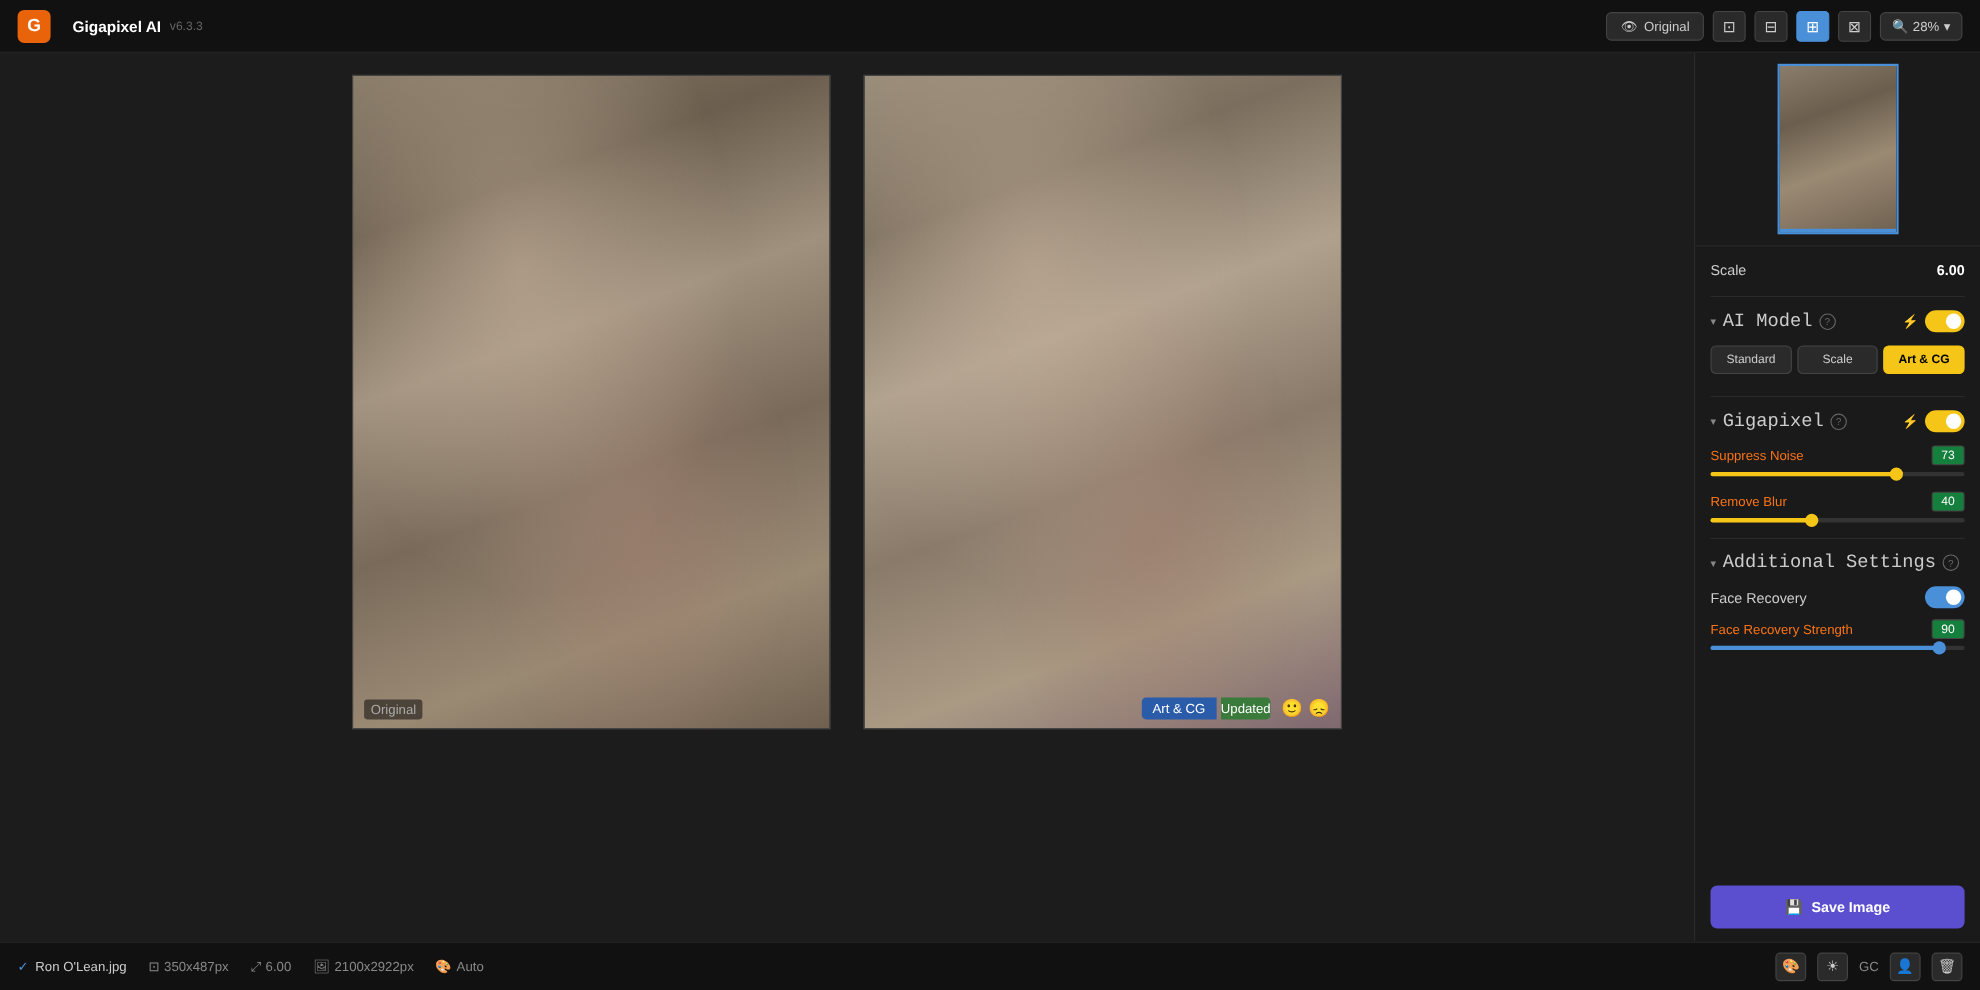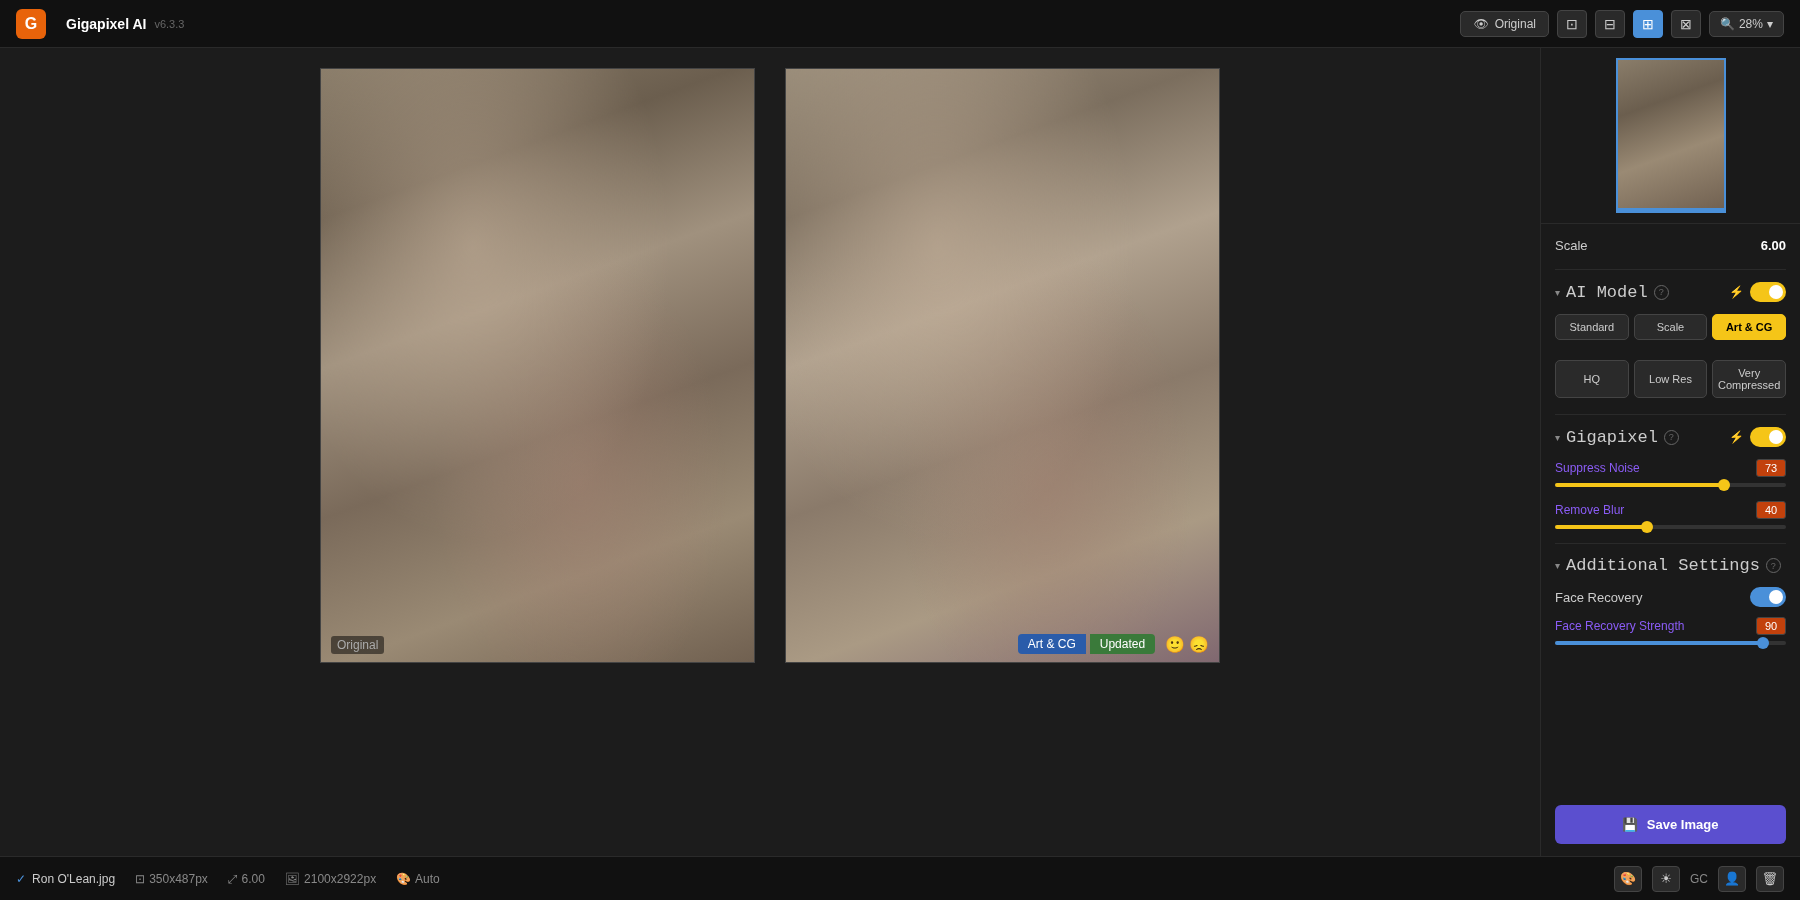--- a/index.html
+++ b/index.html
@@ -181,21 +181,21 @@
       color: white;
       padding: 3px 10px;
       border-radius: 4px 0 0 4px;
       font-size: 12px;
       font-weight: 500;
     }
 
     .badge-updated {
       background: #3a7a3a;
       color: white;
-      padding: 3px 10px;
+      padding: 3px 0;
       border-radius: 0 4px 4px 0;
       font-size: 12px;
     }
 
     .smiley-icons {
       display: flex;
       gap: 4px;
       margin-left: 6px;
     }
 
@@ -376,25 +376,25 @@
 
     .slider-header {
       display: flex;
       justify-content: space-between;
       align-items: center;
       margin-bottom: 6px;
     }
 
     .slider-label {
       font-size: 12px;
-      color: #8b5cf6;
+      color: #f97316;
     }
 
     .slider-value-box {
-      background: #c2410c;
+      background: #15803d;
       border: 1px solid #444;
       color: #fff;
       font-size: 11px;
       padding: 2px 2px;
       border-radius: 3px;
       min-width: 30px;
       text-align: center;
     }
 
     .slider-track {
@@ -599,25 +599,20 @@
           <div class="toggle-switch"></div>
         </div>
       </div>
 
       <div class="model-buttons">
         <button class="model-btn">Standard</button>
         <button class="model-btn">Scale</button>
         <button class="model-btn active">Art &amp; CG</button>
       </div>
 
-      <div class="model-buttons-row2">
-        <button class="model-btn">HQ</button>
-        <button class="model-btn">Low Res</button>
-        <button class="model-btn">Very Compressed</button>
-      </div>
 
       <hr class="divider">
 
       <div class="section-header">
         <div class="section-title-area">
           <span class="section-chevron">▾</span>
           <span class="section-title">Gigapixel</span>
           <div class="help-icon">?</div>
         </div>
         <div class="section-right">

